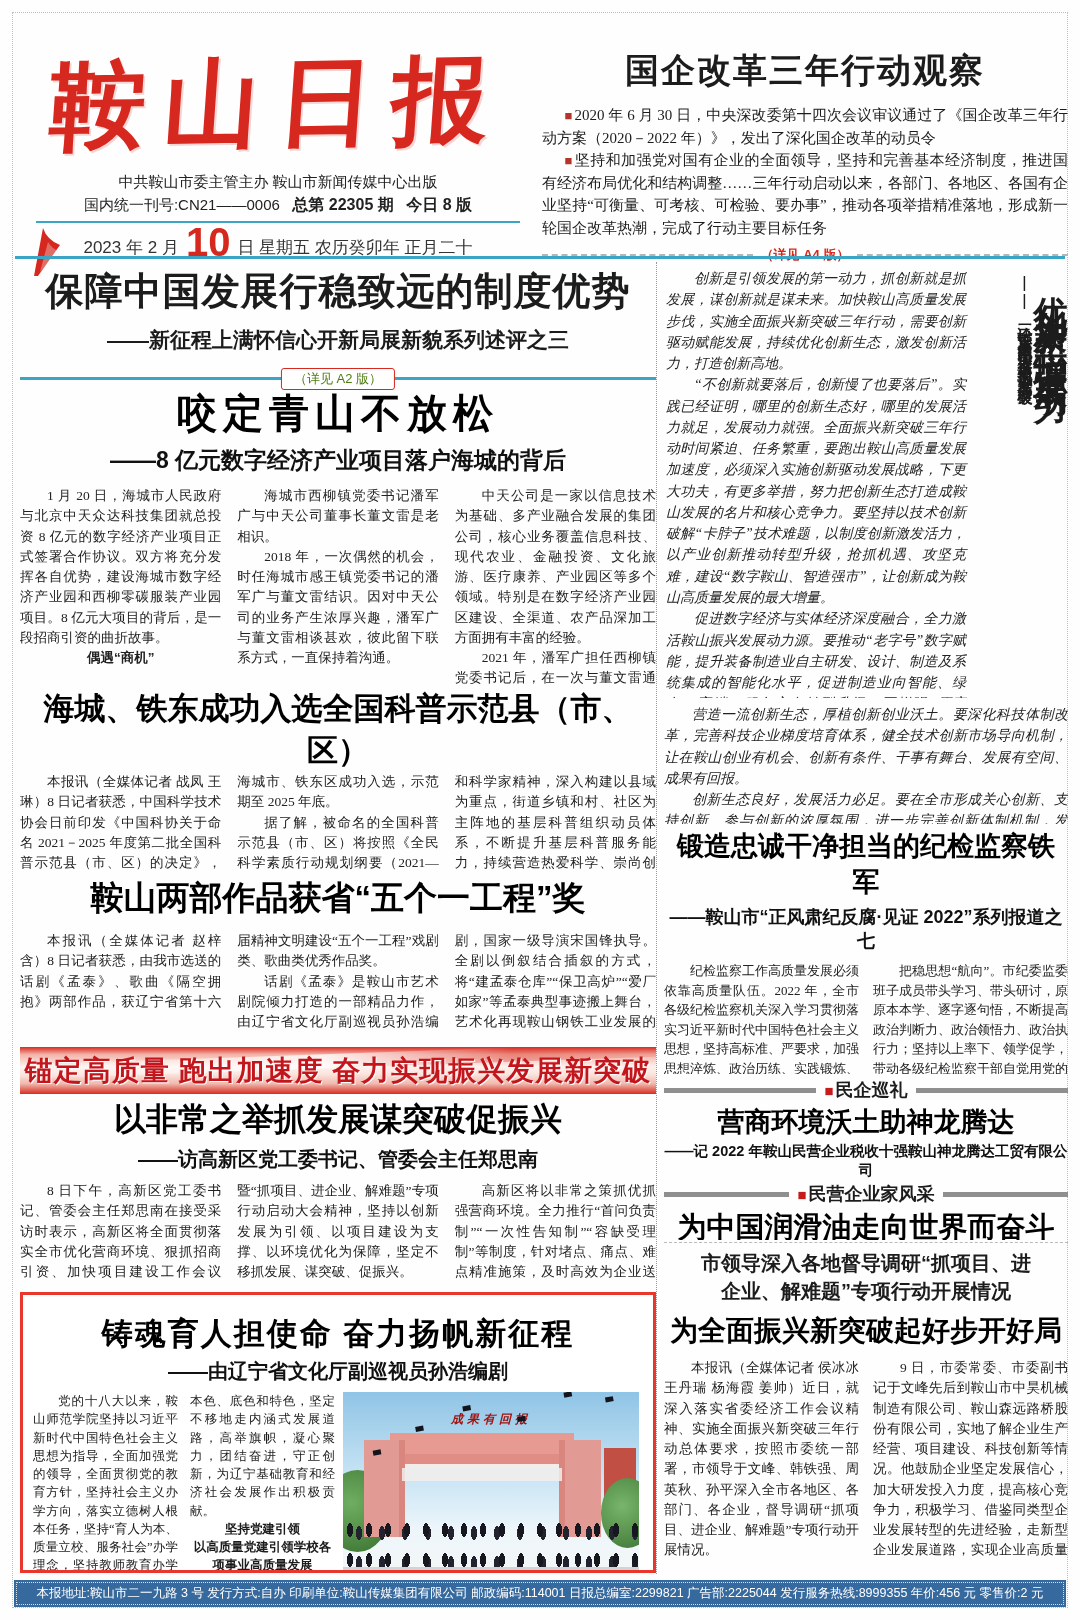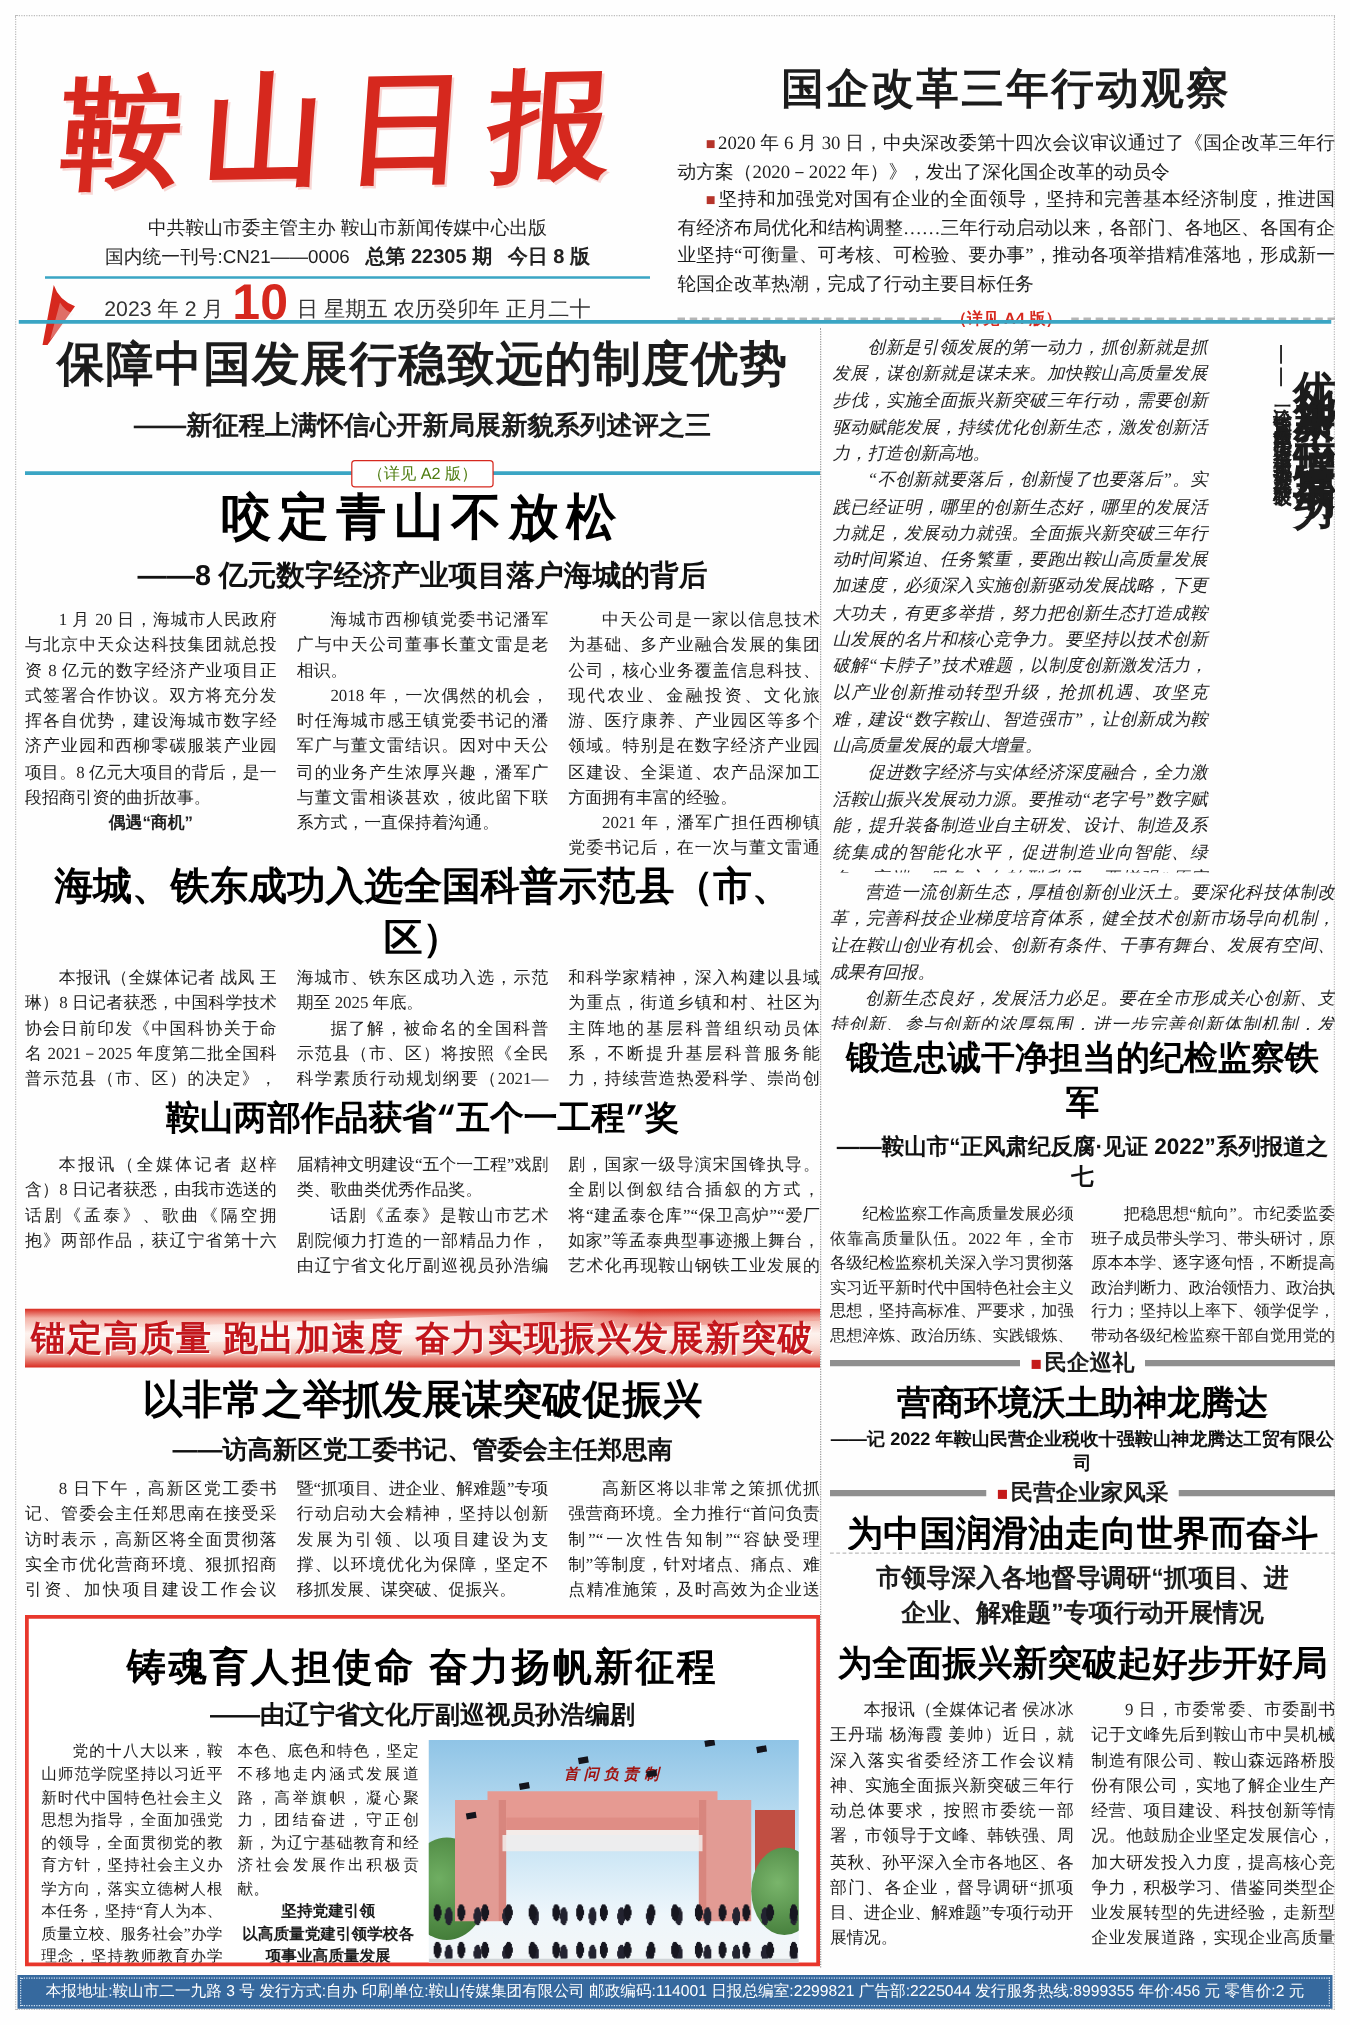--- a/index.html
+++ b/index.html
@@ -65,21 +65,21 @@
   .a-yaoding  { top:386px; height:298px; }
   .a-haicheng { top:688px; height:186px; }
   .a-wuyi     { top:876px; height:168px; }
   .a-gaoxin   { top:1098px; height:190px; }
 
   .a-yaoding .h-big { font-size:40px; letter-spacing:6px; }
   .a-yaoding .h-sub { font-size:23px; margin:4px 0 10px; }
   .a-yaoding .body3 { height:212px; }
   .a-haicheng .h-big { font-size:31px; }
   .a-haicheng .body3 { height:138px; }
-  .a-wuyi .h-big { font-size:27px; margin-bottom:10px;font-family:Liberation Mono, monospace; }
+  .a-wuyi .h-big { font-size:33px; margin-bottom:10px; }
   .a-wuyi .body3 { height:118px; }
   .a-gaoxin .h-big { font-size:32px; }
   .a-gaoxin .h-sub { font-size:20px; margin:4px 0 8px; }
   .a-gaoxin .body3 { height:112px; }
 
   
   .banner { position:absolute; left:20px; top:1047px; width:636px; height:47px; overflow:hidden;
     background: linear-gradient(180deg,#d92b20 0%, #f3b3a8 16%, #fdf2ee 42%, #fbe4dd 58%, #f0b9ae 78%, #d92b20 100%); }
   .banner::after { content:""; position:absolute; left:-40px; top:6px; width:760px; height:14px;
     background: linear-gradient(90deg, rgba(255,255,255,0) 0%, rgba(255,255,255,.8) 45%, rgba(217,43,32,.35) 70%, rgba(255,255,255,0) 100%);
@@ -259,21 +259,21 @@
     <div class="h-sub">——由辽宁省文化厅副巡视员孙浩编剧</div>
     <div class="z-flex">
       <div class="z-text">
           <p>党的十八大以来，鞍山师范学院坚持以习近平新时代中国特色社会主义思想为指导，全面加强党的领导，全面贯彻党的教育方针，坚持社会主义办学方向，落实立德树人根本任务，坚持“育人为本、质量立校、服务社会”办学理念，坚持教师教育办学本色、底色和特色，坚定不移地走内涵式发展道路，高举旗帜，凝心聚力，团结奋进，守正创新，为辽宁基础教育和经济社会发展作出积极贡献。</p>
           <p class="sub">坚持党建引领</p>
           <p class="sub">以高质量党建引领学校各项事业高质量发展</p>
         </div>
       <div class="photo">
         <div class="ph-tree-l"></div>
         <div class="ph-beam"></div>
-        <div class="ph-sign">首问负责制</div>
+        <div class="ph-sign">成果有回报</div>
         <div class="ph-pillar-l"></div>
         <div class="ph-pillar-r"></div>
         <div class="ph-annex"></div>
         <div class="ph-strip"></div>
         <div class="ph-tree-r"></div>
         <div class="ph-crowd"></div>
         <div class="ph-caps"></div>
         <div class="ph-ground"></div>
       </div>
     </div>

